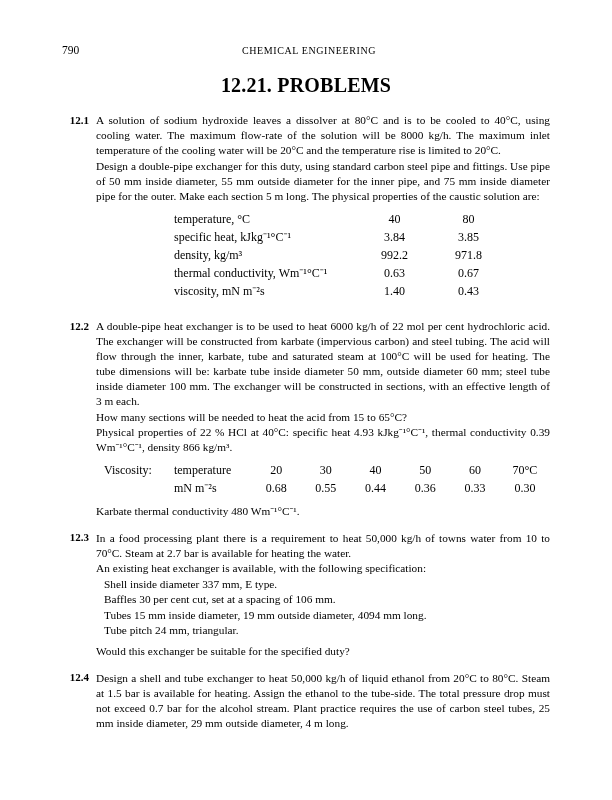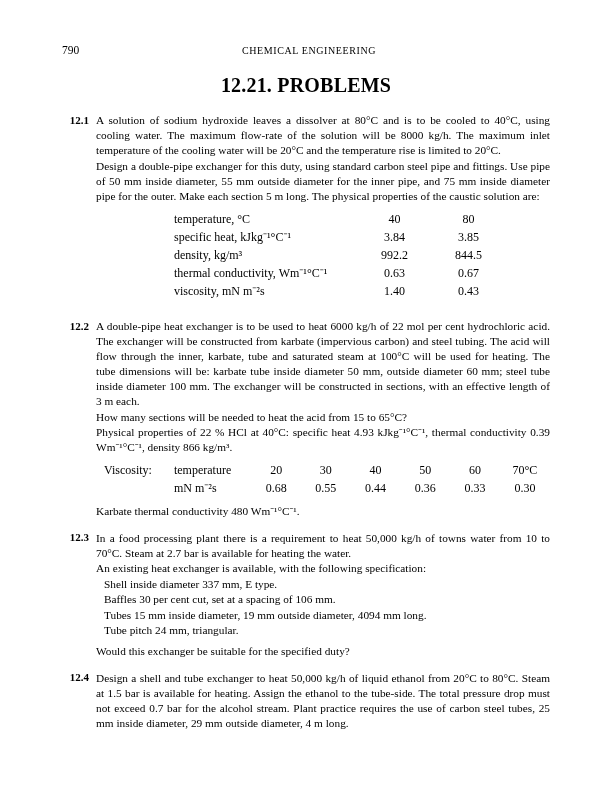--- a/index.html
+++ b/index.html
@@ -144,21 +144,21 @@
             <td class="val">80</td>
           </tr>
           <tr>
             <td class="label">specific heat, kJkg⁻¹°C⁻¹</td>
             <td class="val">3.84</td>
             <td class="val">3.85</td>
           </tr>
           <tr>
             <td class="label">density, kg/m³</td>
             <td class="val">992.2</td>
-            <td class="val">844.5</td>
+            <td class="val">971.8</td>
           </tr>
           <tr>
             <td class="label">thermal conductivity, Wm⁻¹°C⁻¹</td>
             <td class="val">0.63</td>
             <td class="val">0.67</td>
           </tr>
           <tr>
             <td class="label">viscosity, mN m⁻²s</td>
             <td class="val">1.40</td>
             <td class="val">0.43</td>

